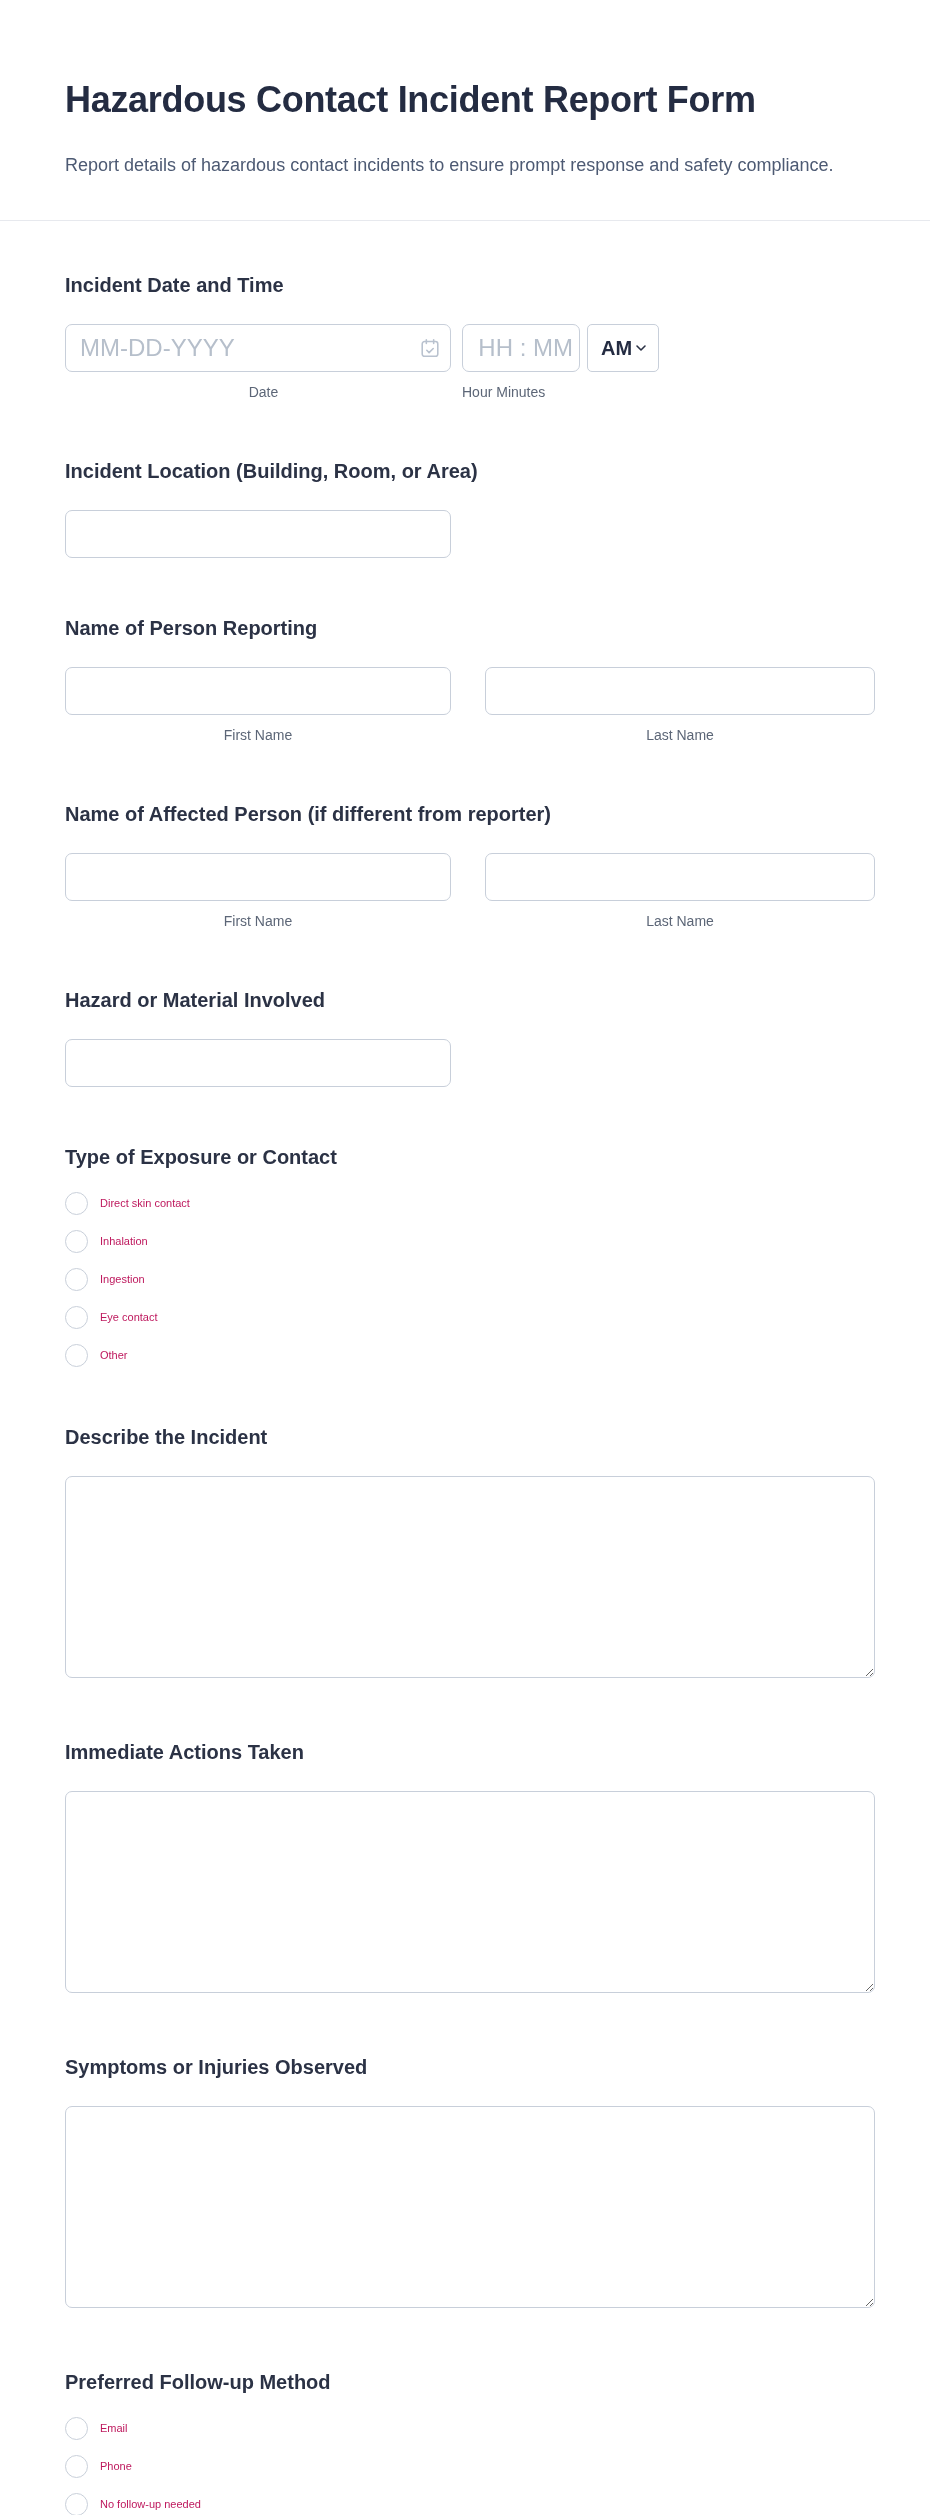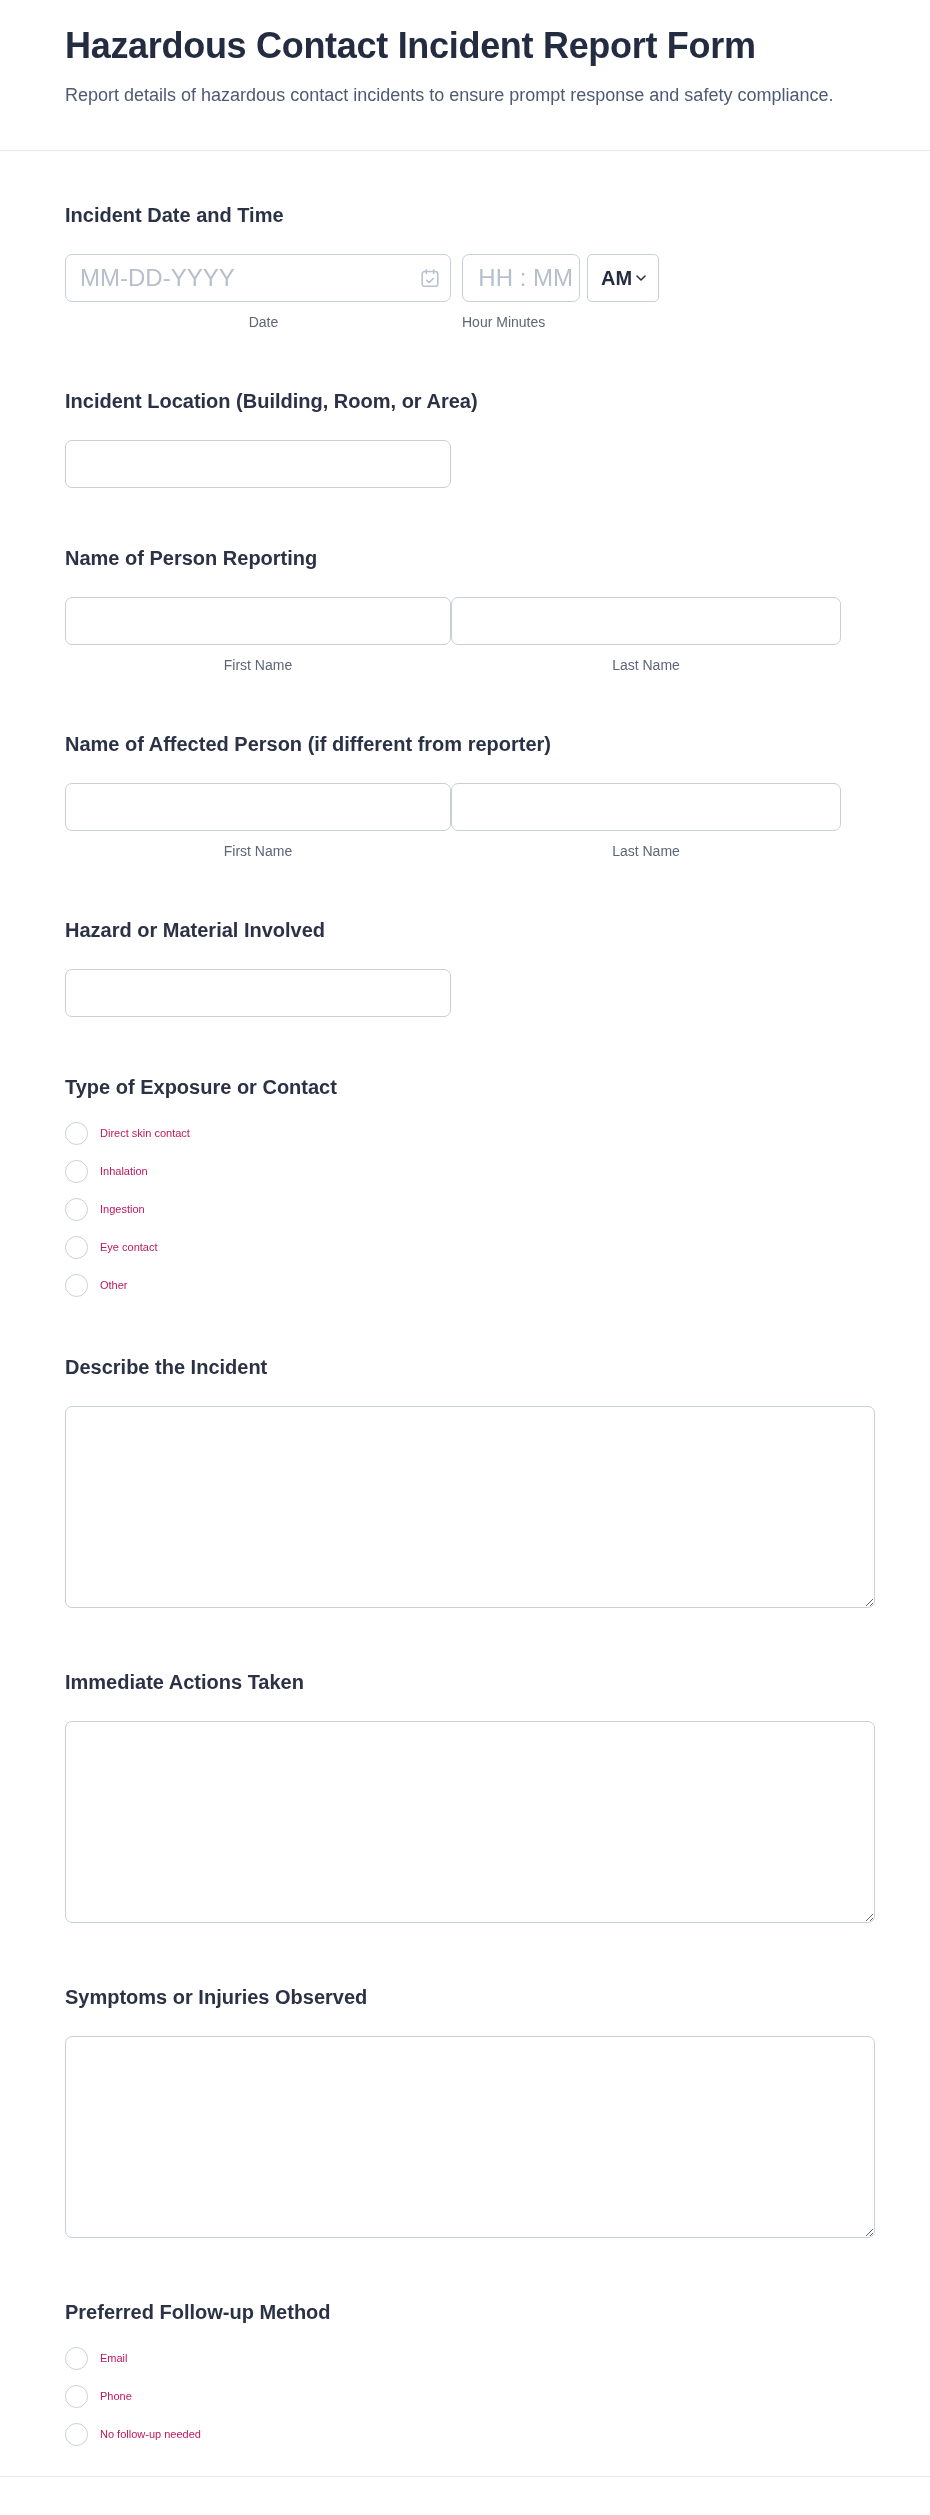--- a/index.html
+++ b/index.html
@@ -3,30 +3,30 @@
 <meta charset="utf-8">
 <style>
   * { margin: 0; padding: 0; box-sizing: border-box; }
   html, body { background: #ffffff; }
   body {
     width: 930px;
     min-height: 2515px;
     font-family: "Liberation Sans", sans-serif;
     color: #2b3245;
   }
-  .header { padding: 24px 55px 40px 65px; }
+  .header { padding: 78px 55px 40px 65px; }
   .page-title {
     font-size: 36px;
     font-weight: 700;
     color: #242c42;
     letter-spacing: -0.3px;
     line-height: 1.2;
   }
   .page-subtitle {
-    margin-top: 14px;
+    margin-top: 30px;
     font-size: 18px;
     color: #4d5a73;
     line-height: 1.62;
     max-width: 820px;
   }
   .divider {
     border: none;
     border-top: 1px solid #e7e9ee;
     height: 0;
     width: 100%;
@@ -69,21 +69,21 @@
     padding: 0 9px 0 13px;
     cursor: pointer;
     background: #ffffff;
   }
   .ampm-value { font-size: 20px; font-weight: 600; color: #242c42; }
   .chev { display: flex; align-items: center; color: #2b3245; }
   .sub-row { display: flex; margin-top: 12px; }
   .sub-label { font-size: 14px; color: #5c6677; line-height: 1.2; text-align: center; }
   .sub-date-slot { width: 397px; }
   .single-input { width: 386px; }
-  .name-row { display: flex; }
+  .name-row { display: flex; gap: 34px; }
   .name-col { width: 386px; }
   .name-col.last { width: 390px; }
   .name-col .text-input { width: 100%; }
   .name-col .sub-label { display: block; margin-top: 12px; }
   .textarea {
     width: 810px; height: 202px;
     padding: 12px 14px;
     resize: both;
     font-size: 19px;
   }

